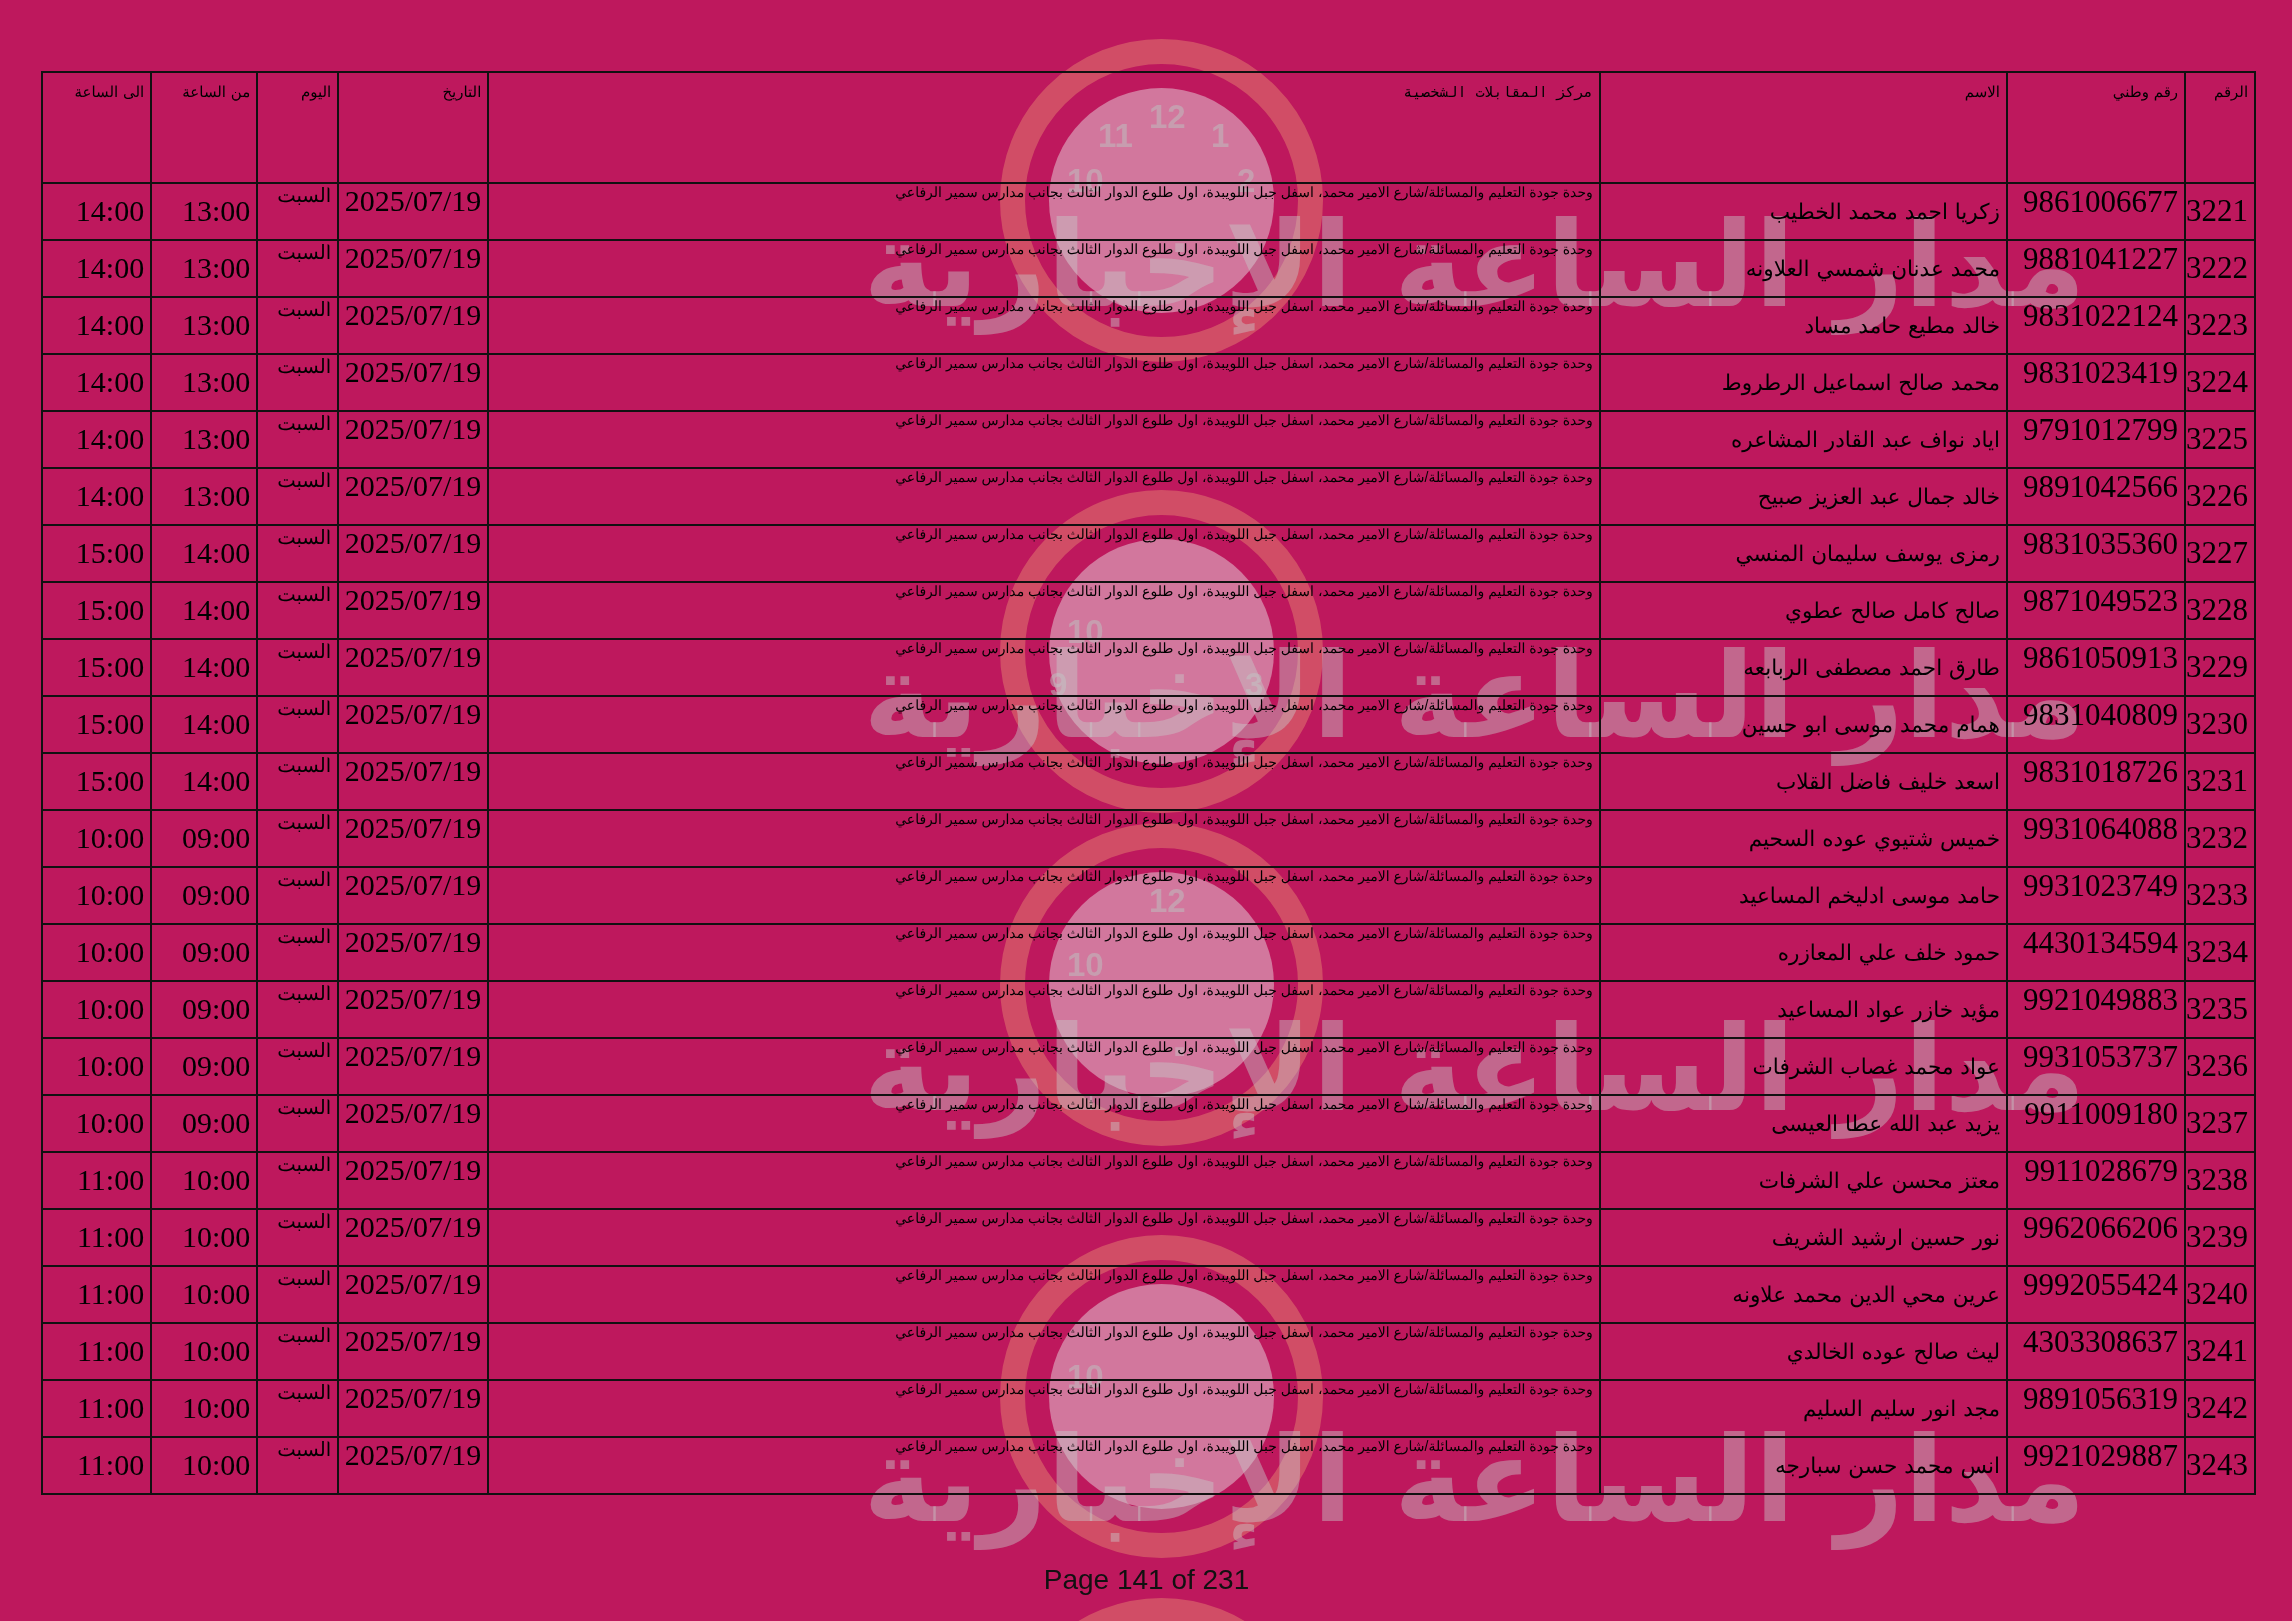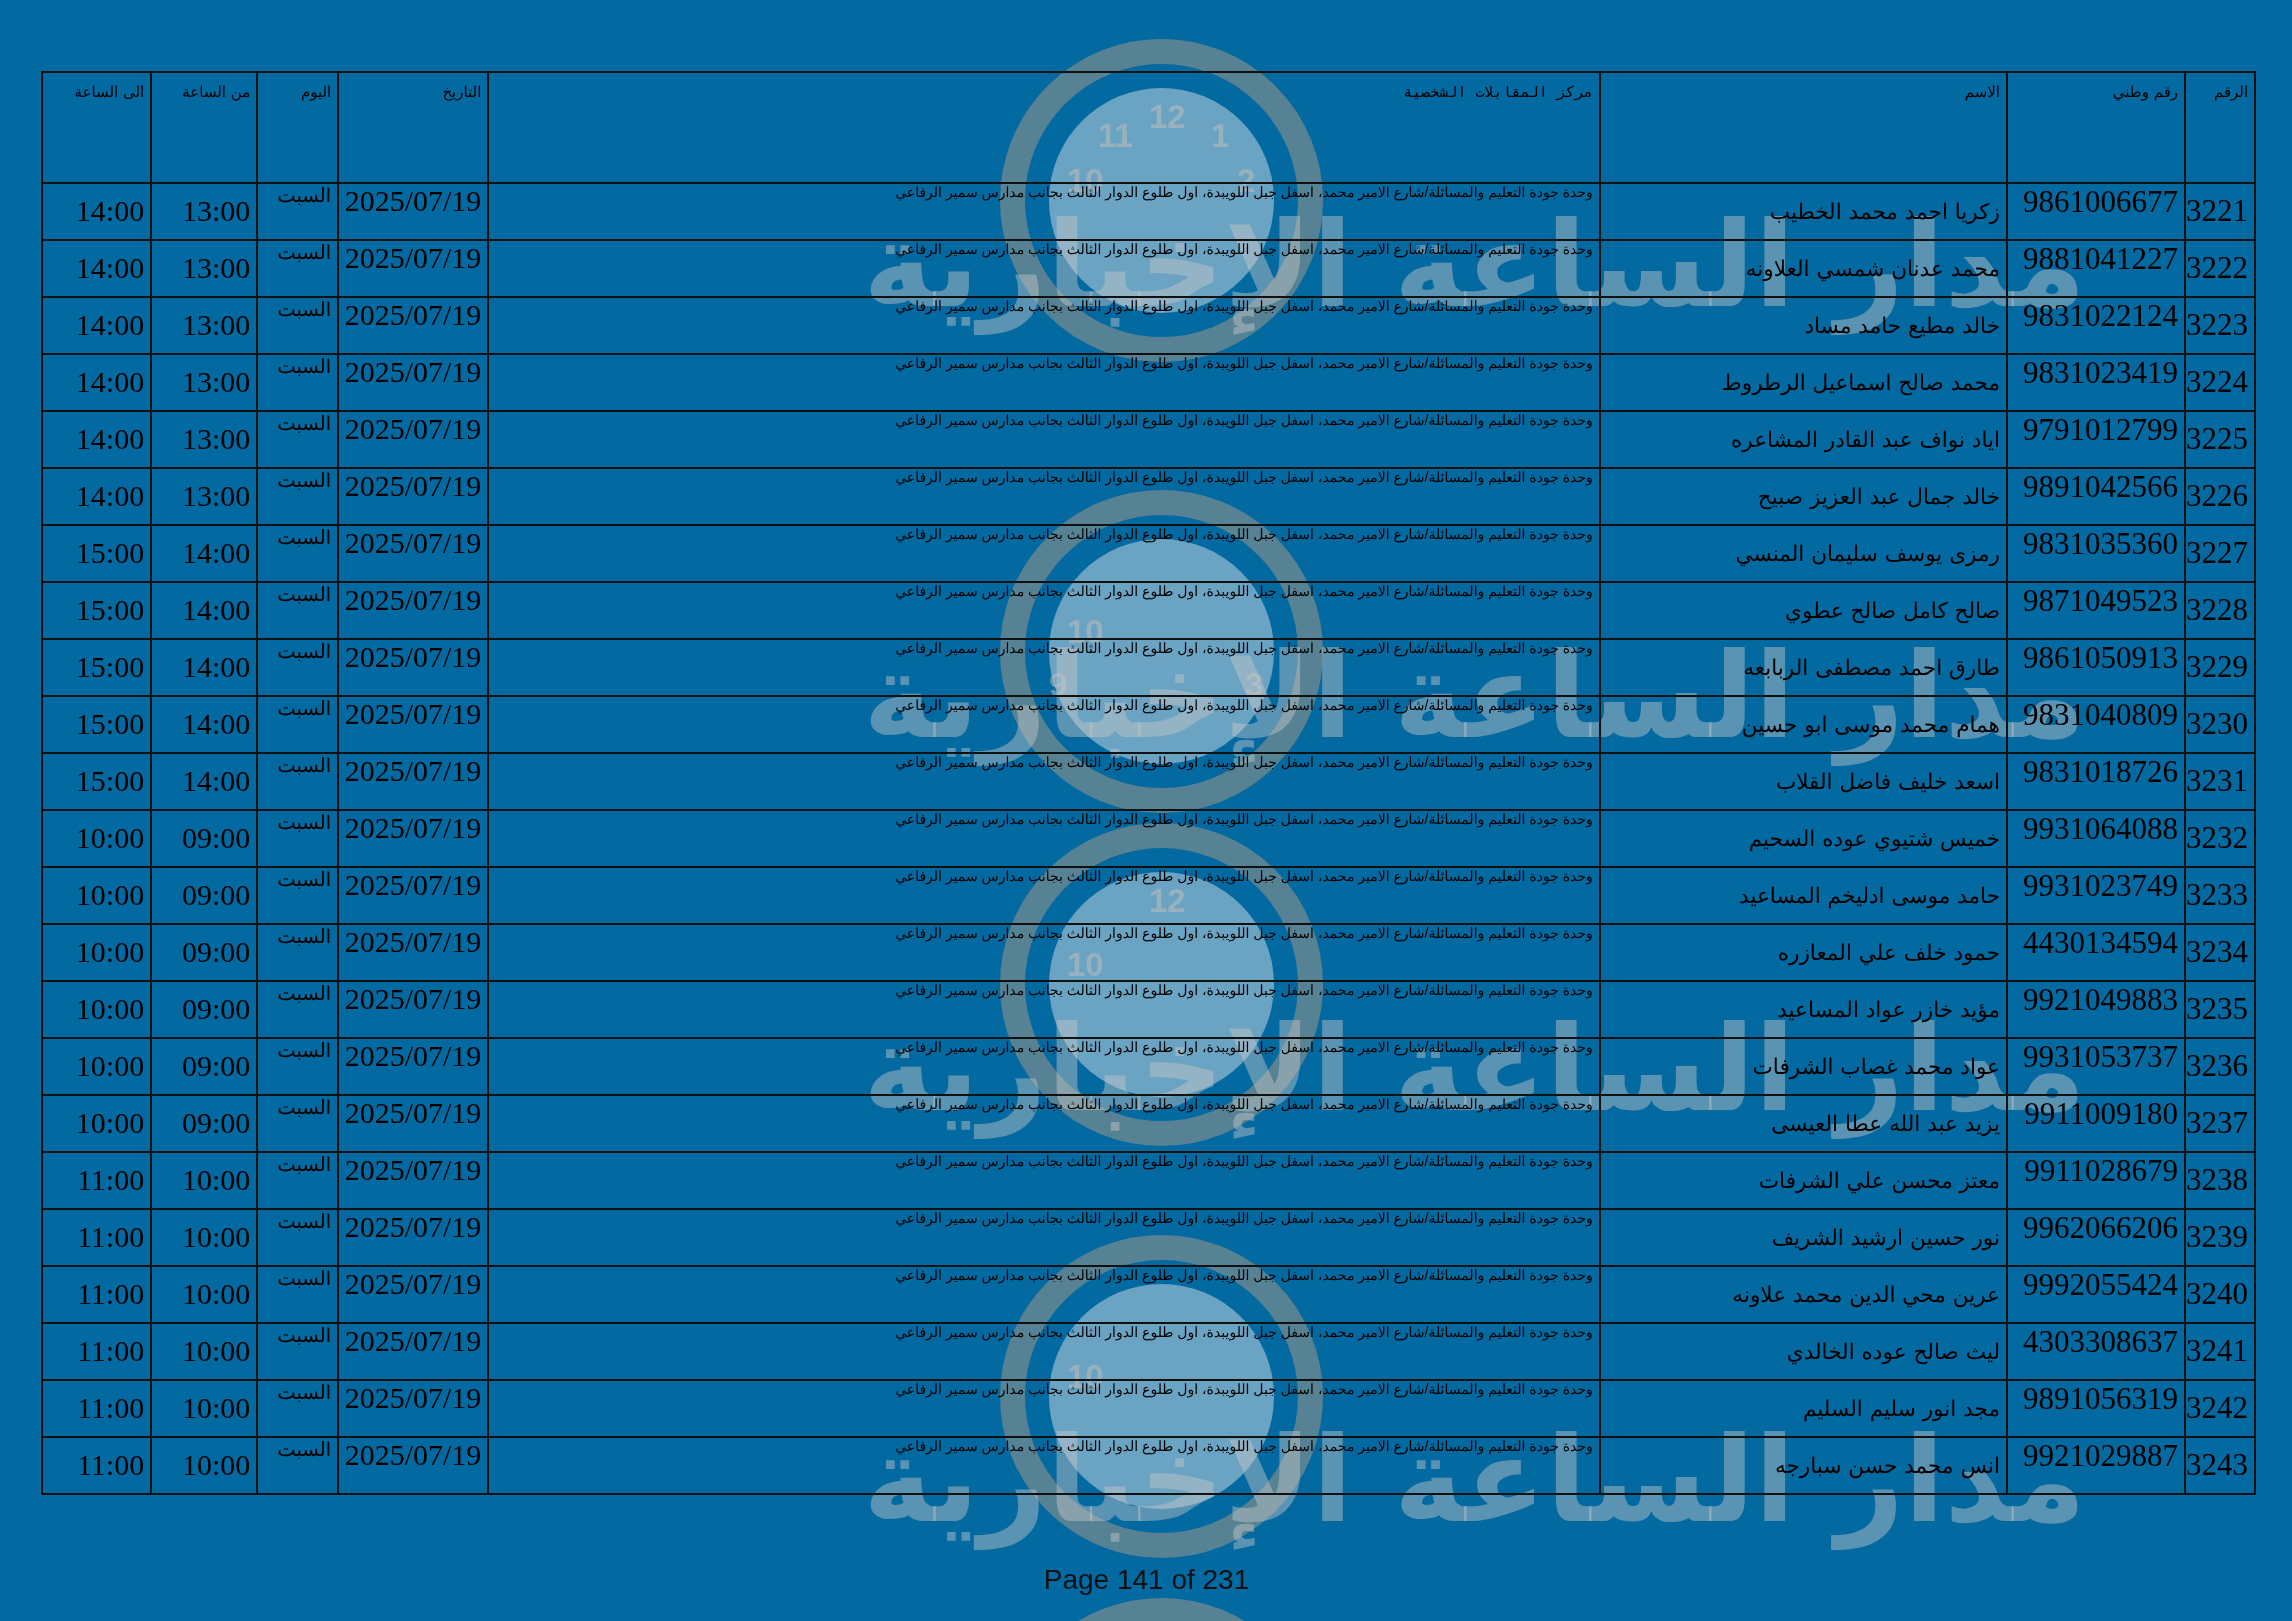--- a/index.html
+++ b/index.html
@@ -1,17 +1,17 @@
 <!DOCTYPE html>
 <html><head>
 <meta charset="utf-8">
 <style>
   html, body { margin: 0; padding: 0; background: #ffffff; }
   body { width: 2293px; height: 1621px; position: relative; overflow: hidden; }
-  .page { position: absolute; left: 0; top: 0; width: 2293px; height: 1621px; background: #0369a1; }
+  .page { position: absolute; left: 0; top: 0; width: 2293px; height: 1621px; background: #be185d; }
 
   
   .wm { position: absolute; pointer-events: none; }
   .wm-ring { position: absolute; border-radius: 50%; border: 25.5px solid rgba(246, 178, 120, 0.35); box-sizing: border-box; }
   .wm-face { position: absolute; border-radius: 50%; background: rgba(235, 235, 235, 0.45); }
   .wm-num { position: absolute; font-family: "Liberation Sans", sans-serif; font-weight: bold; color: rgba(190,190,190,0.55); font-size: 33px; }
   .wm-text { position: absolute; font-family: "DejaVu Sans", sans-serif; font-weight: bold; color: rgba(200,200,200,0.45); direction: rtl; white-space: nowrap; }
 
   table.grid {
     position: absolute; left: 41px; top: 71px; width: 2215px;

